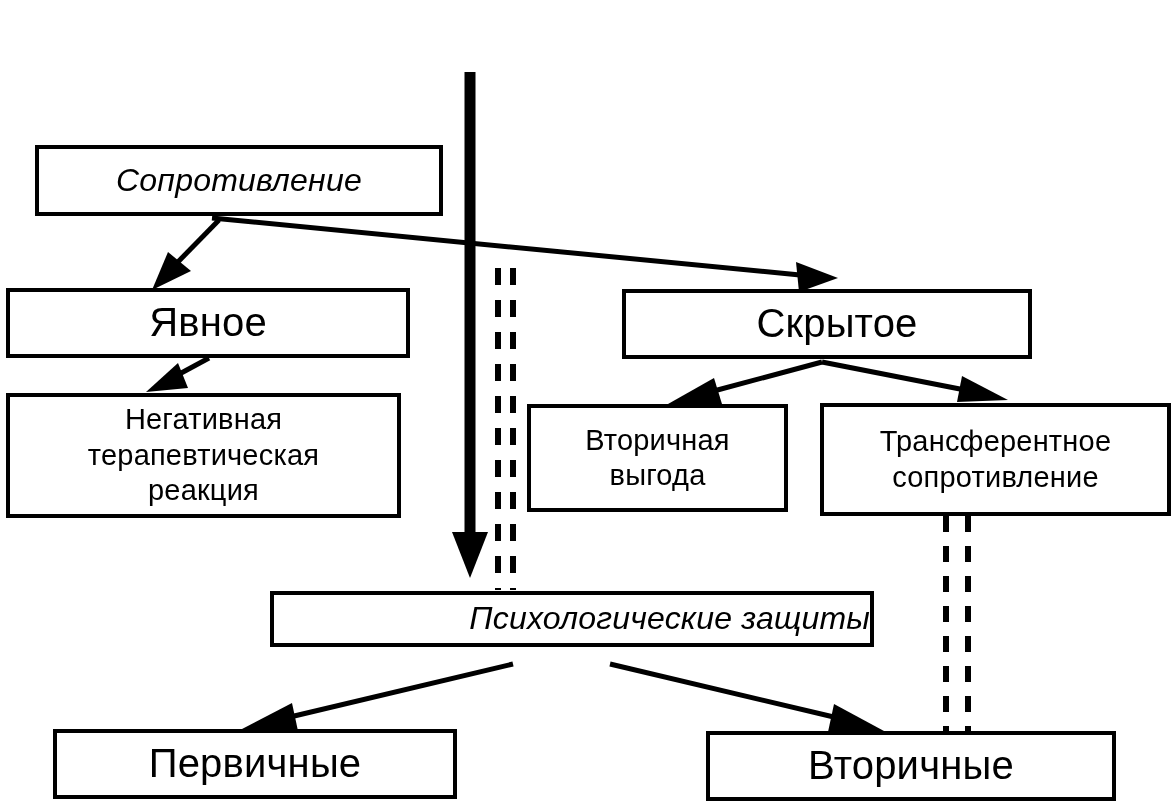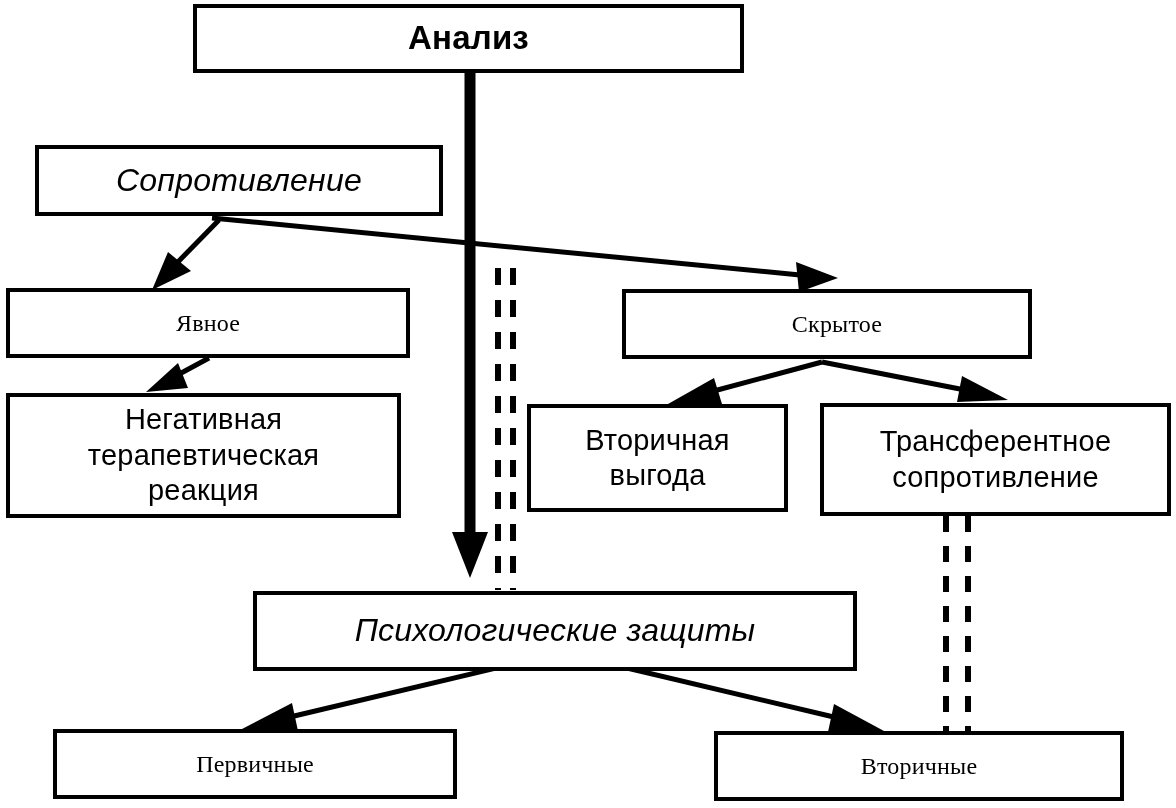--- a/index.html
+++ b/index.html
@@ -44,22 +44,21 @@
   }
   .n-root .label {
     font-size: 33px;
     font-weight: bold;
   }
   .n-italic .label {
     font-style: italic;
     font-size: 32px;
   }
   .n-plain .label {
-    font-size: 24px;
-    font-family: Liberation Serif, serif;
+    font-size: 40px;
   }
   .n-multi .label {
     font-size: 29px;
     line-height: 1.22;
   }
 </style>
 </head>
 <body>
 
 <div id="canvas">
@@ -110,23 +109,20 @@
       <line x1="610" y1="664" x2="838" y2="718" stroke="#000" stroke-width="5"></line>
       <polygon points="884,731 834,704 828,732" fill="#000"></polygon>
     </g>
 
     <g>
       <line x1="946" y1="516" x2="946" y2="733" stroke="#000" stroke-width="6" stroke-dasharray="16 14"></line>
       <line x1="968" y1="516" x2="968" y2="733" stroke="#000" stroke-width="6" stroke-dasharray="16 14"></line>
     </g>
   </svg>
 
-  <div class="node n-root" style="left:193px; top:4px; width:551px; height:69px;">
-    <span class="label">Анализ</span>
-  </div>
 
   <div class="node n-italic" style="left:35px; top:145px; width:408px; height:71px;">
     <span class="label">Сопротивление</span>
   </div>
 
   <div class="node n-plain" style="left:6px; top:288px; width:404px; height:70px;">
     <span class="label">Явное</span>
   </div>
 
   <div class="node n-multi" style="left:6px; top:393px; width:395px; height:125px;">
@@ -142,25 +138,25 @@
   <div class="node n-multi" style="left:527px; top:404px; width:261px; height:108px;">
     <span class="label">Вторичная
 выгода</span>
   </div>
 
   <div class="node n-multi" style="left:820px; top:403px; width:351px; height:113px;">
     <span class="label">Трансферентное
 сопротивление</span>
   </div>
 
-  <div class="node n-italic" style="left:253px; top:591px; width:604px; height:80px;">
+  <div class="node n-italic" style="left:270px; top:591px; width:604px; height:56px;text-align:right;">
     <span class="label">Психологические защиты</span>
   </div>
 
   <div class="node n-plain" style="left:53px; top:729px; width:404px; height:70px;">
     <span class="label">Первичные</span>
   </div>
 
-  <div class="node n-plain" style="left:706px; top:731px; width:410px; height:70px;margin-left:8px;">
+  <div class="node n-plain" style="left:706px; top:731px; width:410px; height:70px;">
     <span class="label">Вторичные</span>
   </div>
 
 </div>
 
 </body></html>

